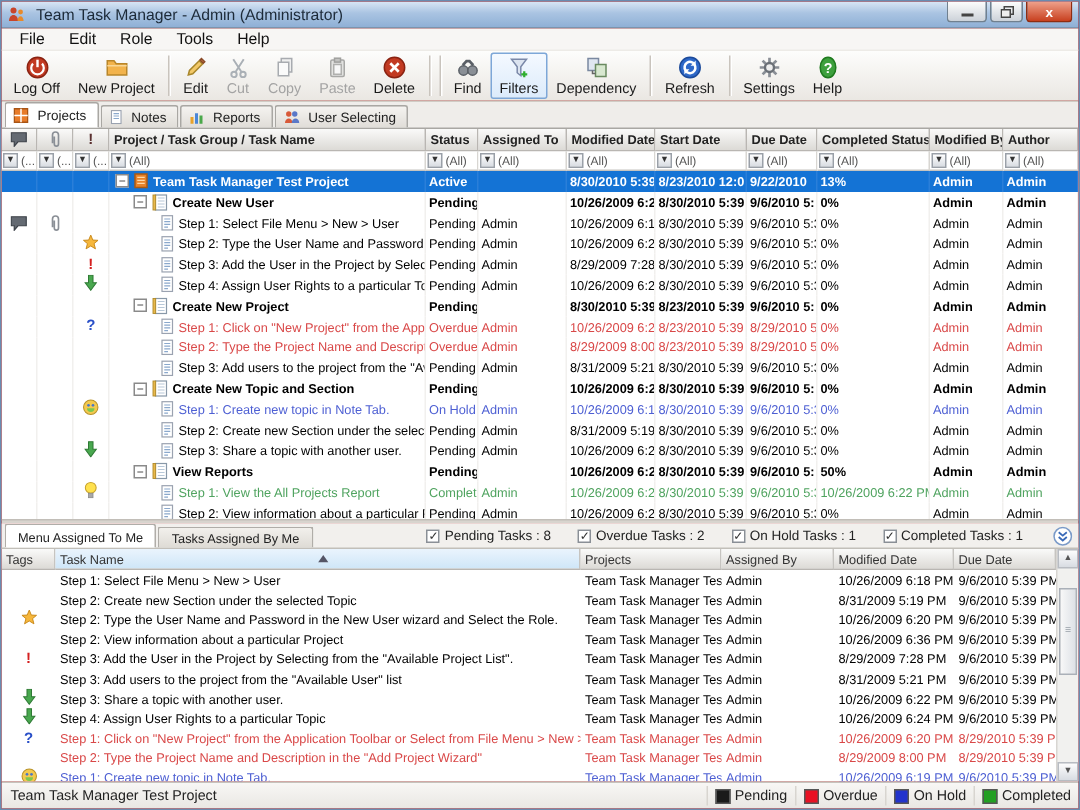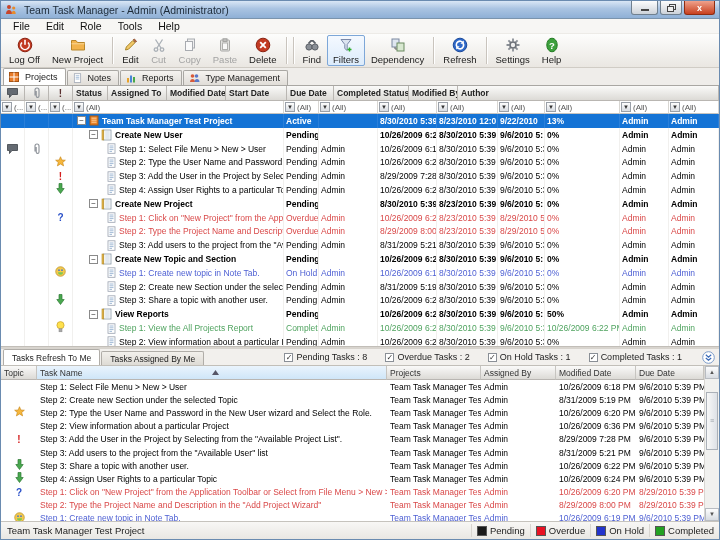--- a/index.html
+++ b/index.html
@@ -306,39 +306,40 @@
       </div>
       <div class="ttab">
         <span class="nicon">
           <svg width="11" height="10" viewBox="0 0 11 10">
             <circle cx="3.5" cy="3" r="1.8" fill="#d85a3a"></circle>
             <path d="M1 9c0-2 1.2-3 2.5-3s2.5 1 2.5 3z" fill="#d85a3a"></path>
             <circle cx="7.5" cy="3" r="1.8" fill="#5a78c8"></circle>
             <path d="M5.5 9c0-2 1.2-3 2.5-3s2.5 1 2.5 3z" fill="#5a78c8"></path>
           </svg>
         </span>
-        <span>Type Management</span>
+        <span>User Selecting</span>
       </div>
     </div>
 
   <div class="grid">
     <div class="gridhead" id="gridhead">
         <div class="hcell center" style="width:24px">
           <svg width="11" height="10" viewBox="0 0 11 10">
             <path d="M0.5 0.5h10v6H5L2.5 9.5v-3h-2z" fill="#646a72" stroke="#3c4148" stroke-width="0.8"></path>
           </svg>
         </div>
         <div class="hcell center" style="width:24px">
           <svg width="8" height="12" viewBox="0 0 8 12">
             <path d="M2 8.5V3a2 2 0 0 1 4 0v6a1.4 1.4 0 0 1-2.8 0V4" fill="none" stroke="#8a8f96" stroke-width="1.1"></path>
           </svg>
         </div>
         <div class="hcell center" style="width:24px">
           <span class="excl dark">!</span>
         </div>
+        <div class="hcell" style="width:211px">Project / Task Group / Task Name</div>
         <div class="hcell" style="width:35px">Status</div>
         <div class="hcell" style="width:59px">Assigned To</div>
         <div class="hcell" style="width:59px">Modified Date</div>
         <div class="hcell" style="width:61px">Start Date</div>
         <div class="hcell" style="width:47px">Due Date</div>
         <div class="hcell" style="width:75px">Completed Status</div>
         <div class="hcell" style="width:49px">Modified By</div>
         <div class="hcell" style="width:52px;flex:1">Author</div>
       </div>
     <div class="gridfilter" id="gridfilter">
@@ -811,21 +812,21 @@
           <div class="gcell" style="width:49px">Admin</div>
           <div class="gcell" style="width:52px;flex:1">Admin</div>
         </div>
       </div>
   </div>
 
   <div class="splitter"></div>
 
   <div class="bottompanel">
     <div class="btabs" id="btabs">
-        <div class="btab active">Tasks Refresh To Me</div>
+        <div class="btab active">Menu Assigned To Me</div>
         <div class="btab">Tasks Assigned By Me</div>
         <div class="bfilters">
           <span class="bfilter">
             <span class="cbx">✓</span>
             <span>Pending Tasks : 8</span>
           </span>
           <span class="bfilter">
             <span class="cbx">✓</span>
             <span>Overdue Tasks : 2</span>
           </span>
@@ -840,21 +841,21 @@
           <span class="chevbtn">
             <svg width="13" height="13" viewBox="0 0 13 13">
               <circle cx="6.5" cy="6.5" r="5.8" fill="#fff" stroke="#7a9ac8"></circle>
               <path d="M3.8 3.8l2.7 2.3 2.7-2.3M3.8 7l2.7 2.3L9.2 7" fill="none" stroke="#3a6ab8" stroke-width="1.2"></path>
             </svg>
           </span>
         </div>
       </div>
     <div class="btable">
       <div class="bhead" id="bhead">
-          <div class="bhcell" style="width:36px">Topic</div>
+          <div class="bhcell" style="width:36px">Tags</div>
           <div class="bhcell sorted" style="width:350px">Task Name<span class="sortarr"><svg width="7" height="5" viewBox="0 0 7 5">
                 <path d="M3.5 0L7 5H0z" fill="#556"></path>
               </svg></span></div>
           <div class="bhcell" style="width:94px">Projects</div>
           <div class="bhcell" style="width:75px">Assigned By</div>
           <div class="bhcell" style="width:80px">Modified Date</div>
           <div class="bhcell" style="width:70px;flex:1">Due Date</div>
         </div>
       <div class="brows" id="brows">
           <div class="brow">

